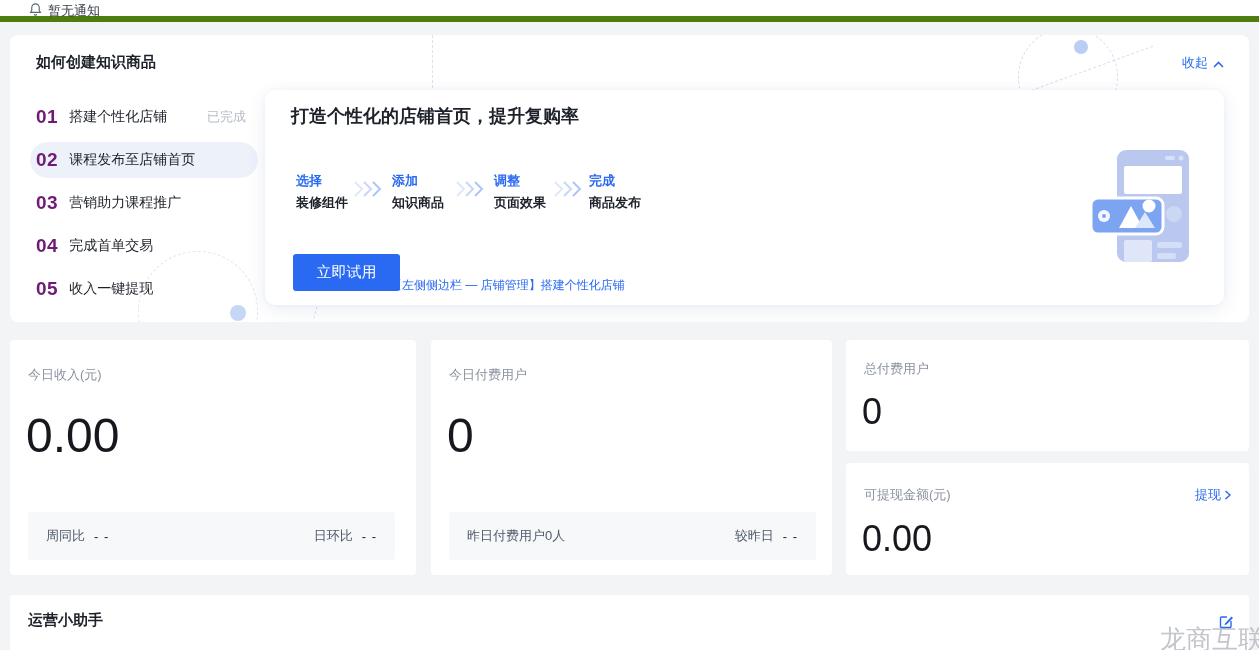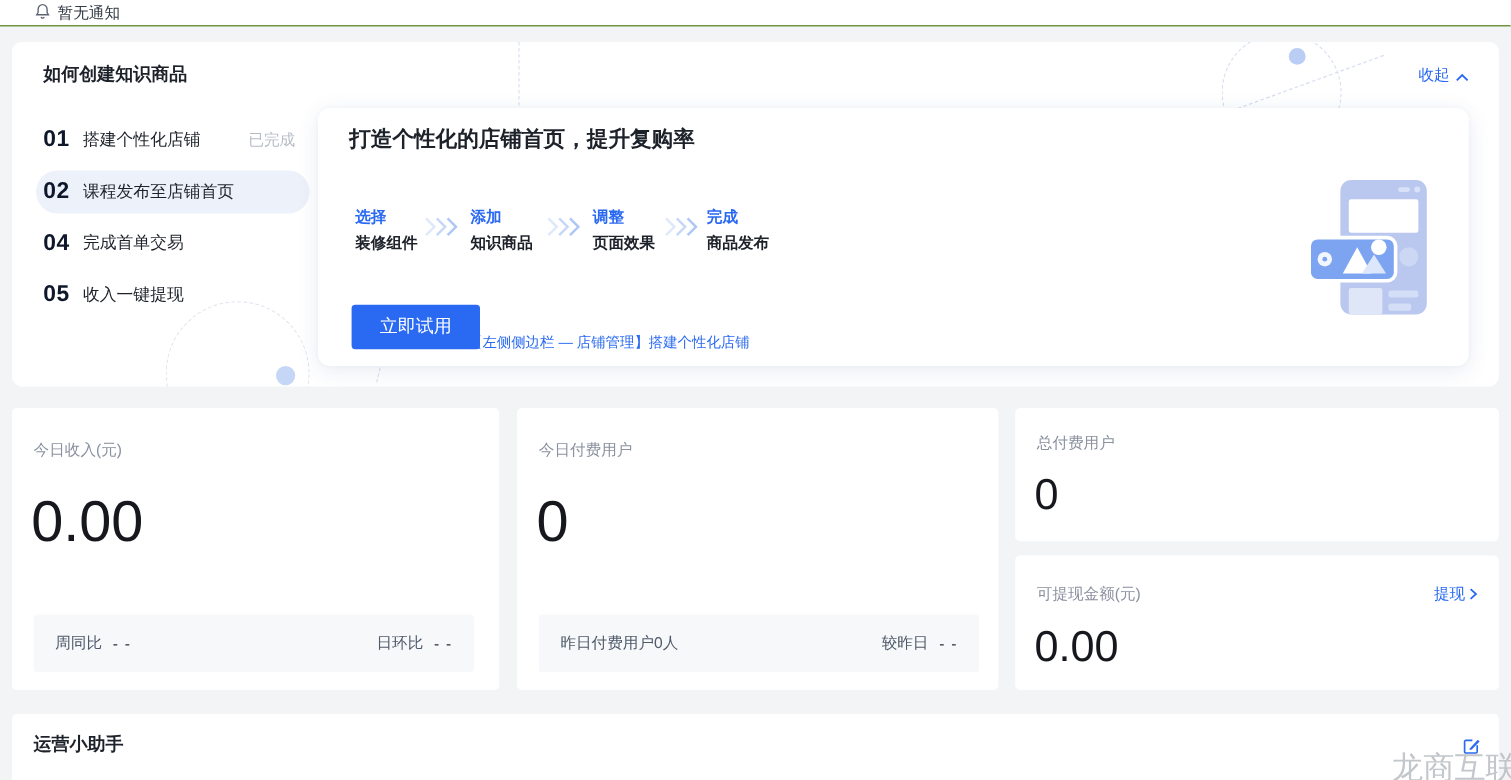--- a/index.html
+++ b/index.html
@@ -6,21 +6,21 @@
   html,body { width:1259px; height:650px; overflow:hidden; }
   body {
     background:#f3f4f6;
     font-family:"Liberation Sans","DejaVu Sans",sans-serif;
     color:#1d2129;
     position:relative;
   }
   
   .topbar {
     position:absolute; left:0; top:0; width:1259px; height:22px;
-    background:#fff; border-bottom:1px solid #4d7c0f;
+    background:#fff; border-bottom:6px solid #4d7c0f;
   }
   .topbar .bell { position:absolute; left:28px; top:2px; width:15px; height:15px; }
   .topbar .notice { position:absolute; left:48px; top:2px; font-size:13px; color:#333a45; }
 
   
   .main-card {
     position:absolute; left:10px; top:35px; width:1239px; height:287px;
     background:#fff; border-radius:8px; overflow:hidden;
   }
   .main-title { position:absolute; left:26px; top:18px; font-size:15px; font-weight:bold; color:#1d2129; }
@@ -39,21 +39,21 @@
   .deco-dot2 { left:220px; top:270px; width:16px; height:16px; border-radius:50%; background:#c6d6f6; }
   .deco-dash3 { left:306px; top:262px; width:0; height:22px; border-left:1px dashed #dbe2f1; transform:rotate(14deg); }
 
   
   .steps { position:absolute; left:20px; top:64px; width:228px; list-style:none; }
   .step-row {
     position:relative; display:flex; align-items:center; height:36px; margin-bottom:7px;
     padding:0 8px 0 6px; border-radius:18px; cursor:pointer;
   }
   .step-row.active { background:#edf1fa; }
-  .step-num { font-size:19px; font-weight:bold; color:#0f172a; letter-spacing:0.5px; }
+  .step-num { font-size:19px; font-weight:bold; color:#701a75; letter-spacing:0.5px; }
   .step-label { font-size:14px; color:#1d2129; margin-left:11px; }
   .step-status { font-size:13px; color:#b6bcc6; margin-left:auto; padding-right:4px; }
 
   
   .panel {
     position:absolute; left:255px; top:55px; width:959px; height:215px;
     background:#fff; border-radius:10px;
     box-shadow:0 4px 18px rgba(40,70,140,0.10), 0 0 4px rgba(40,70,140,0.04);
   }
   .panel-title { position:absolute; left:26px; top:14px; font-size:18px; font-weight:bold; color:#1d2129; }
@@ -147,20 +147,24 @@
 
   <ul class="steps">
     <li class="step-row">
       <span class="step-num">01</span>
       <span class="step-label">搭建个性化店铺</span>
       <span class="step-status">已完成</span>
     </li>
     <li class="step-row active">
       <span class="step-num">02</span>
       <span class="step-label">课程发布至店铺首页</span>
+    </li>
+    <li class="step-row">
+      <span class="step-num">03</span>
+      <span class="step-label">营销助力课程推广</span>
     </li>
     <li class="step-row">
       <span class="step-num">04</span>
       <span class="step-label">完成首单交易</span>
     </li>
     <li class="step-row">
       <span class="step-num">05</span>
       <span class="step-label">收入一键提现</span>
     </li>
   </ul>

